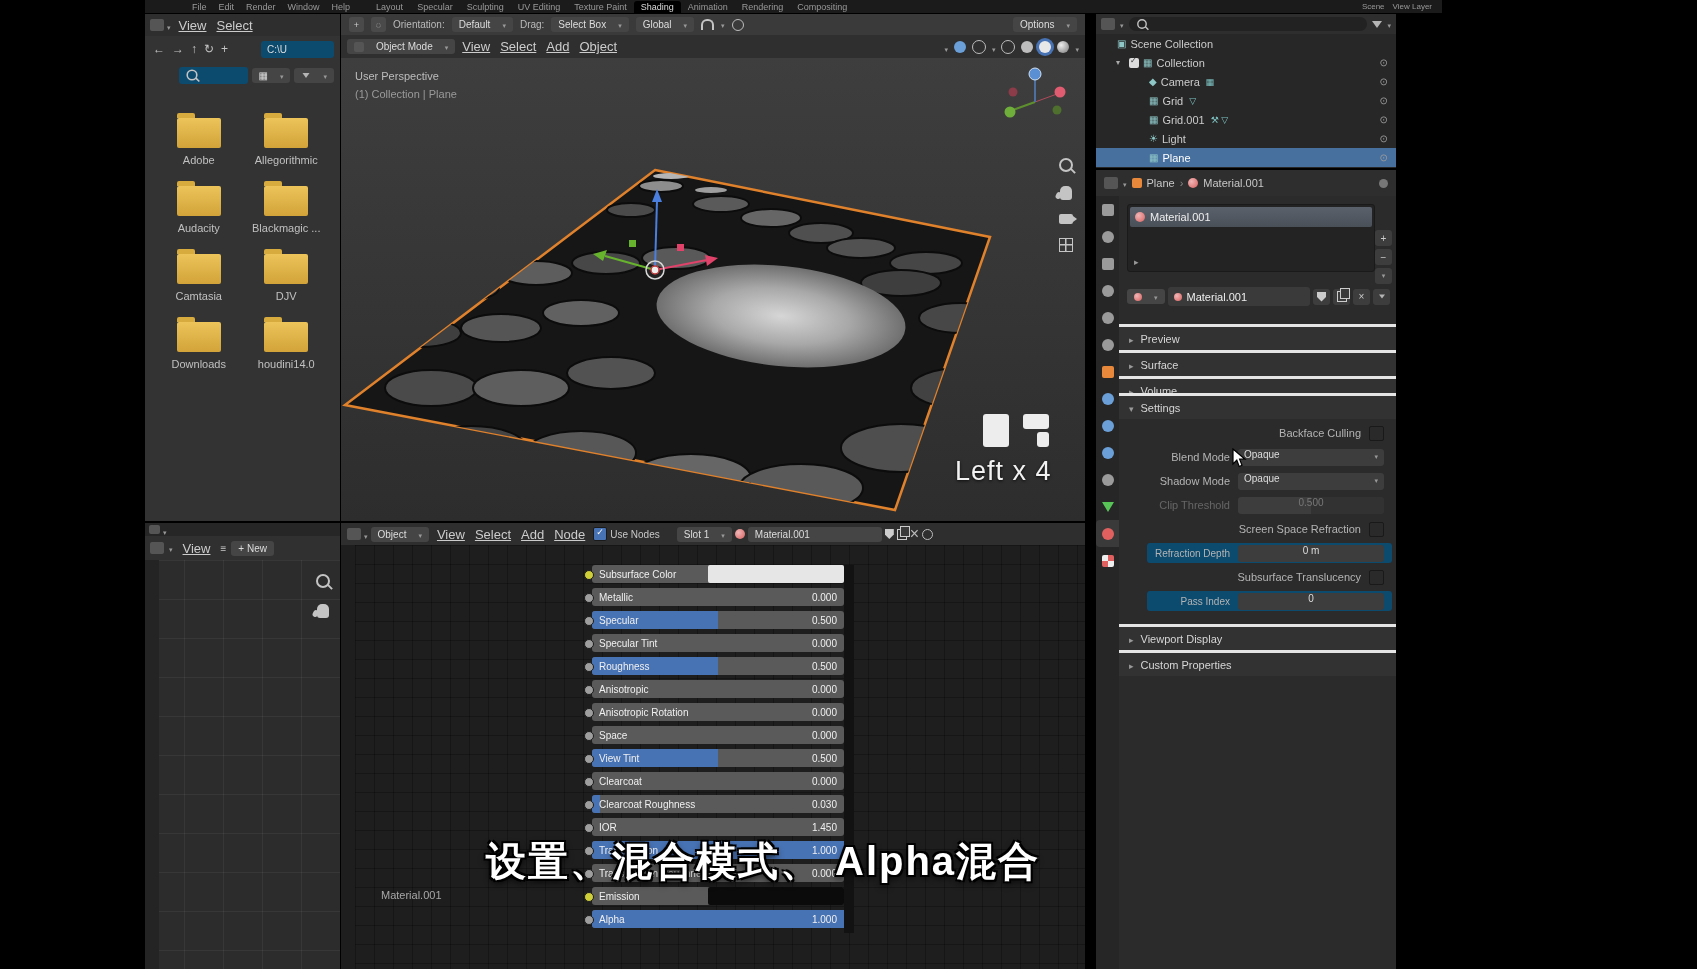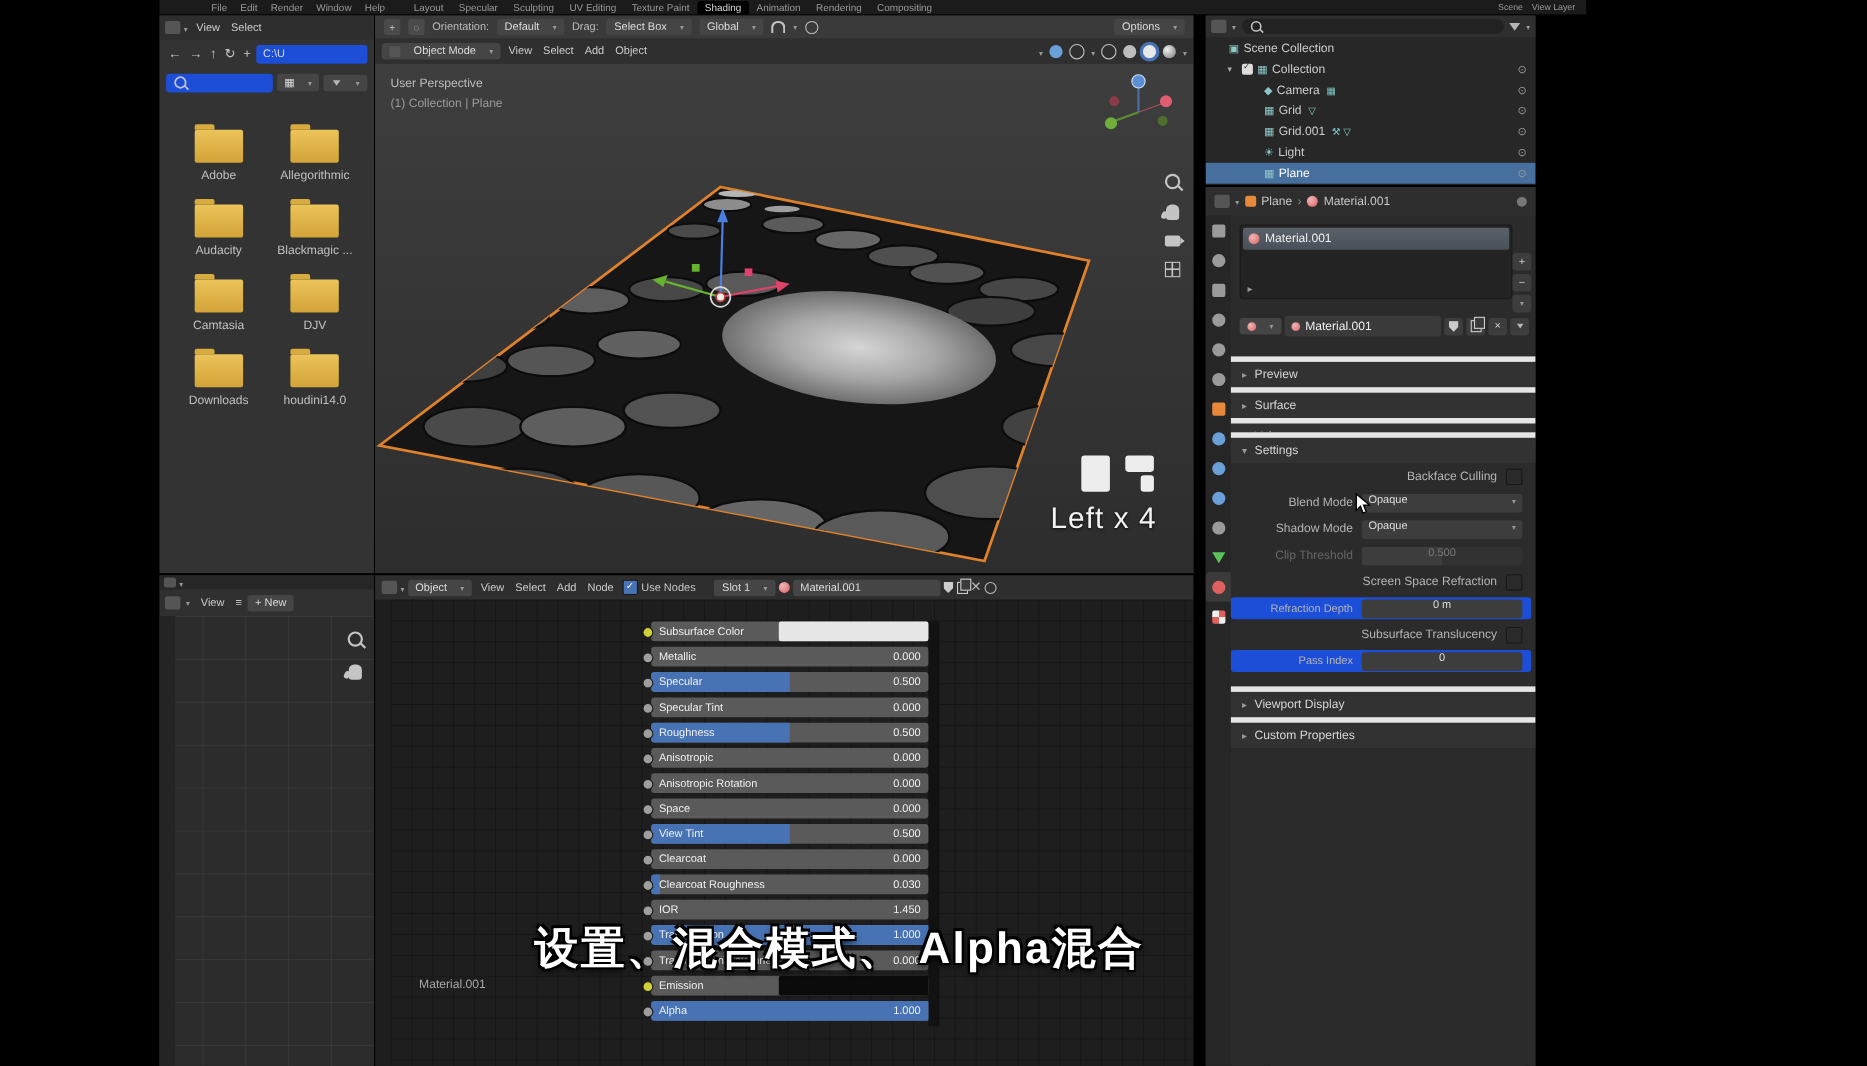--- a/index.html
+++ b/index.html
@@ -1,19 +1,19 @@
 <!DOCTYPE html>
 <html><head>
 <meta charset="utf-8">
 <style>
   html,body{margin:0;padding:0;background:#000;}
   .screen{position:relative;width:1697px;height:969px;background:#000;overflow:hidden;
           font-family:"Liberation Sans",sans-serif;color:#c8c8c8;}
   .ed{position:absolute;background:#2b2b2b;overflow:hidden;}
-  .menu{padding:2px 5px;color:#ccc;font-size:10px;white-space:nowrap;}
+  .menu{padding:2px 5px;color:#ccc;font-size:13px;white-space:nowrap;text-decoration:underline;}
   .pill{display:inline-flex;align-items:center;gap:12px;background:#454545;border-radius:3px;
         padding:2px 7px;font-size:10px;color:#ddd;white-space:nowrap;}
   .caret::after{content:"▾";font-size:7px;color:#999;}
   .check{width:12px;height:12px;background:#2c2c2c;border:1px solid #1a1a1a;border-radius:2px;flex:none;}
   .check.on{background:#4772b3;position:relative;}
   .check.on::after{content:"✓";position:absolute;left:2px;top:-1px;font-size:9px;color:#fff;}
   .edic{width:14px;height:12px;background:#555;border-radius:2px;flex:none;}
 
   
   .topbar{left:145px;top:0;width:1255px;height:13px;background:#1b1b1b;display:flex;
@@ -23,22 +23,22 @@
   .tabs{display:flex;margin-left:14px;}
   .tab{padding:1px 7px;border-radius:3px 3px 0 0;white-space:nowrap;}
   .tab.active{background:#000;color:#ddd;}
   .topbar .right{margin-left:auto;margin-right:10px;display:flex;gap:8px;font-size:8px;}
 
   
   .fb{left:145px;top:14px;width:195px;height:507px;background:#333;}
   .subhdr{height:22px;background:#2e2e2e;display:flex;align-items:center;gap:3px;padding:0 5px;}
   .fb-nav{height:26px;display:flex;align-items:center;gap:3px;padding:0 6px;color:#c4c4c4;font-size:12px;}
   .fb-nav .nbtn{padding:0 2px;}
-  .field{background:#1d4ed8;border-radius:3px;height:17px;display:flex;align-items:center;
-         padding:0 6px;font-size:10px;color:#ddd;}
+  .field{background:#0c4a6e;border-radius:3px;height:17px;display:flex;align-items:center;
+         padding:0 6px;font-size:10px;color:#ddd;margin-left:28px;}
   .fb-search{height:26px;display:flex;align-items:center;gap:4px;padding:0 6px;}
   .folders{position:absolute;left:10px;top:104px;right:10px;display:grid;
            grid-template-columns:1fr 1fr;row-gap:20px;}
   .folder{text-align:center;}
   .folder-icon{width:44px;height:30px;margin:0 auto;position:relative;border-radius:2px;
                background:linear-gradient(#ecc45a,#d2a338);}
   .folder-icon::before{content:"";position:absolute;top:-5px;left:0;width:18px;height:5px;
                border-radius:2px 2px 0 0;background:#d8ab3f;}
   .folder-label{margin-top:6px;font-size:11px;color:#c0c0c0;white-space:nowrap;overflow:hidden;}
 
@@ -163,21 +163,21 @@
          display:flex;align-items:center;justify-content:center;}
   .matrow{position:absolute;left:8px;top:90px;right:6px;height:21px;display:flex;gap:3px;align-items:center;}
   .matname{flex:1;height:19px;background:#3a3a3a;border-radius:3px;display:flex;
            align-items:center;gap:5px;padding:0 6px;color:#eee;}
   .shield{width:9px;height:10px;background:#ccc;clip-path:polygon(0 0,100% 0,100% 55%,50% 100%,0 55%);}
   .copyic{width:8px;height:9px;border:1px solid #ccc;position:relative;}
   .copyic::after{content:"";position:absolute;left:2px;top:-4px;width:8px;height:9px;
                  border:1px solid #ccc;background:#3a3a3a;}
   .panels-top{position:absolute;left:0;right:0;top:128px;}
   .panel{height:23px;display:flex;align-items:center;gap:7px;padding:0 10px;background:#323232;
-         border-top:5px solid #e5e5e5;color:#d6d6d6;}
+         border-top:3px solid #e5e5e5;color:#d6d6d6;}
   .parrow::after{content:"▸";font-size:9px;color:#999;}
   .parrow.open::after{content:"▾";}
   .sset{position:absolute;left:0;right:4px;top:227px;}
   .srow{height:20px;margin-bottom:4px;display:flex;align-items:center;padding:0 8px 0 4px;}
   .slabel{flex:1;text-align:right;color:#b4b4b4;padding-right:8px;white-space:nowrap;overflow:hidden;}
   .ctl{position:relative;}
   .ctl.dd{width:134px;height:17px;background:#3d3d3d;border-radius:3px;display:flex;
           align-items:flex-start;padding:0 6px;color:#ddd;overflow:hidden;}
   .ctl.dd .caret{margin-left:auto;}
   .ctl.cb{display:none;}

